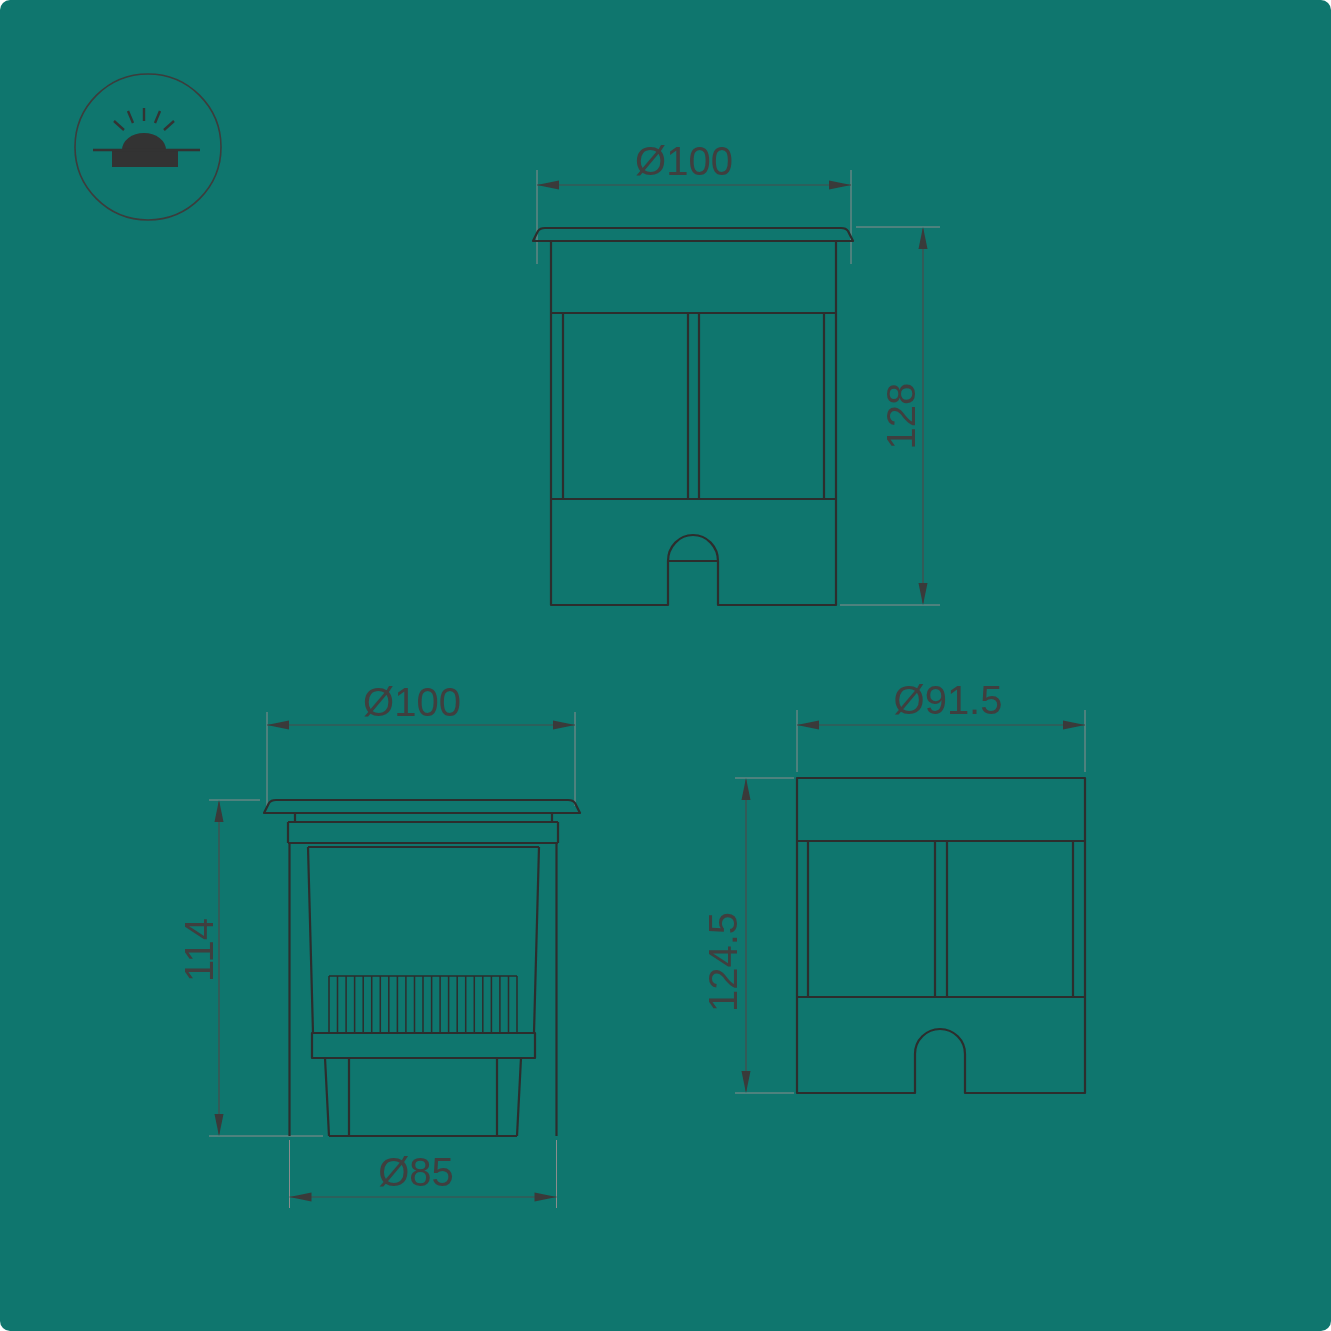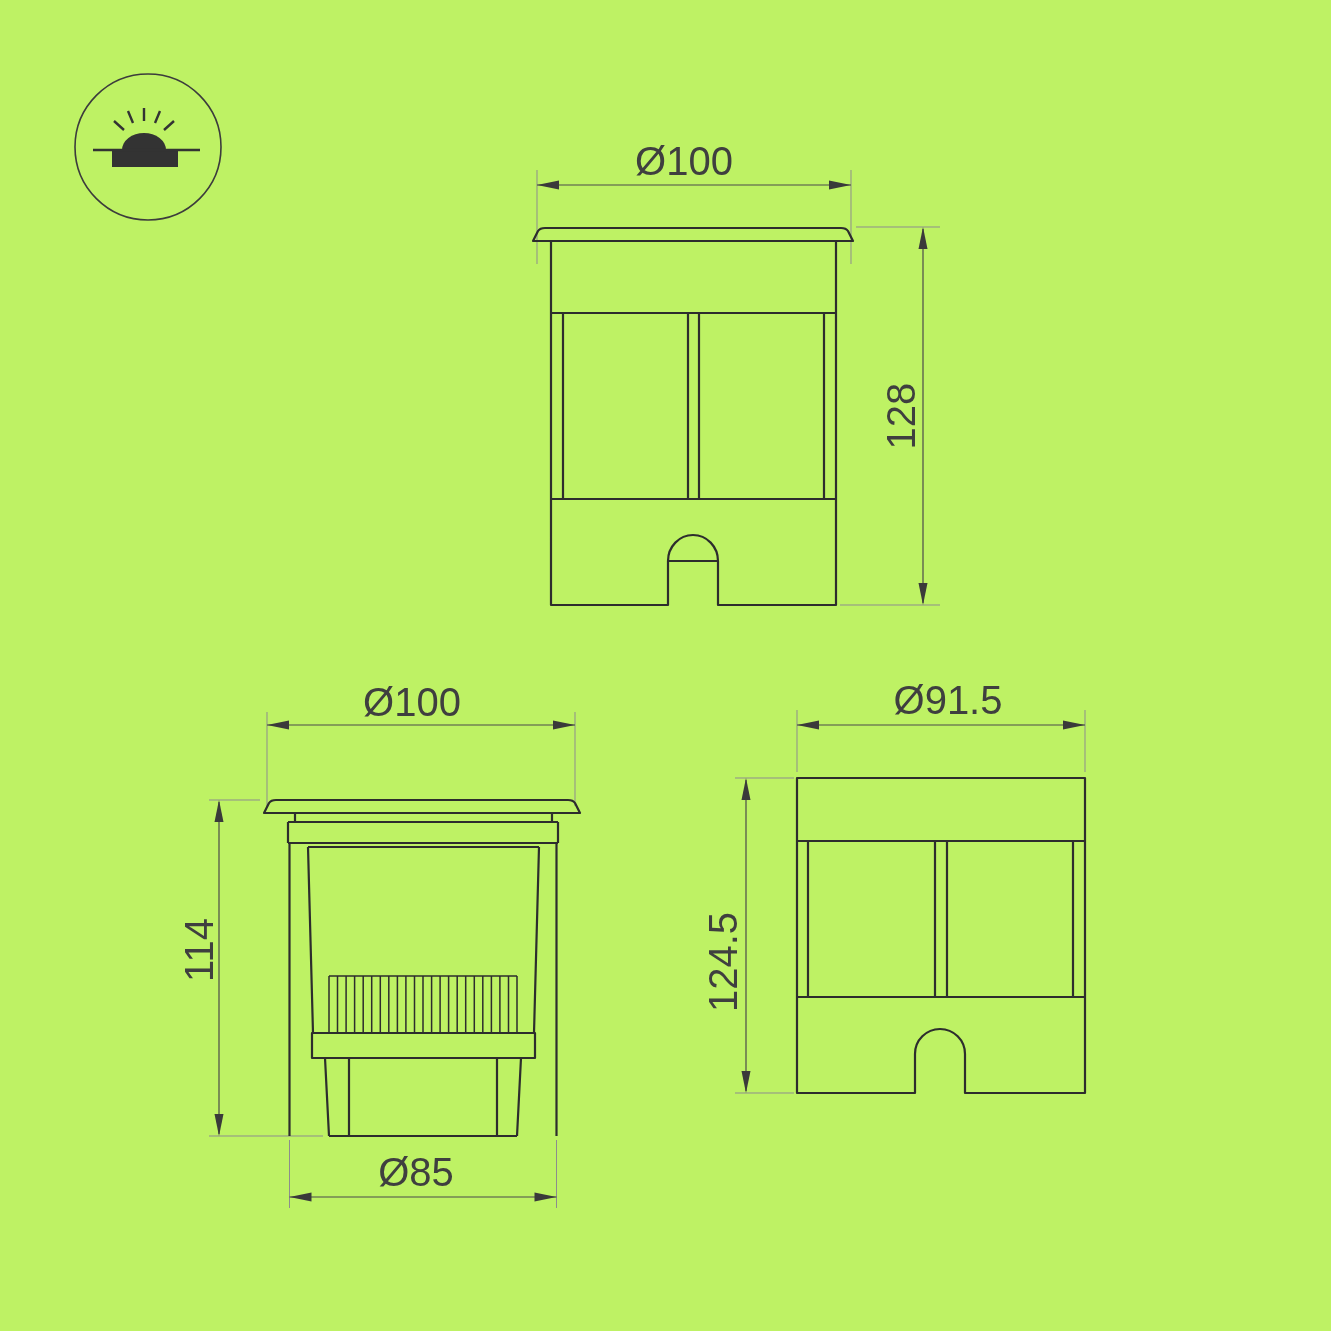--- a/index.html
+++ b/index.html
@@ -1,21 +1,22 @@
 <!DOCTYPE html>
 <html><head>
 <meta charset="utf-8">
 <style>
   html, body { margin: 0; padding: 0; background: #ffffff; }
   .canvas {
     position: relative;
     width: 1331px;
     height: 1331px;
-    background: #bef264;
+    background: #0f766e;
     font-family: "Liberation Sans", "DejaVu Sans", sans-serif;
+    border-radius: 10px;
   }
   svg { display: block; }
   .outline   { fill: none; stroke: #2d2d2d; stroke-width: 2.2; stroke-linejoin: round; stroke-linecap: butt; }
   .outline-thin { fill: none; stroke: #2d2d2d; stroke-width: 1.5; }
   .dim  { fill: none; stroke: #4a4a4a; stroke-width: 1.2; }
   .ext  { fill: none; stroke: #8d8d8d; stroke-width: 1; }
   .arrow { fill: #3a3a3a; stroke: none; }
   .icon-stroke { fill: none; stroke: #3c3c3c; stroke-width: 1.6; }
   .icon-solid  { fill: #333333; stroke: none; }
   .icon-ray    { fill: none; stroke: #333333; stroke-width: 2.4; }

